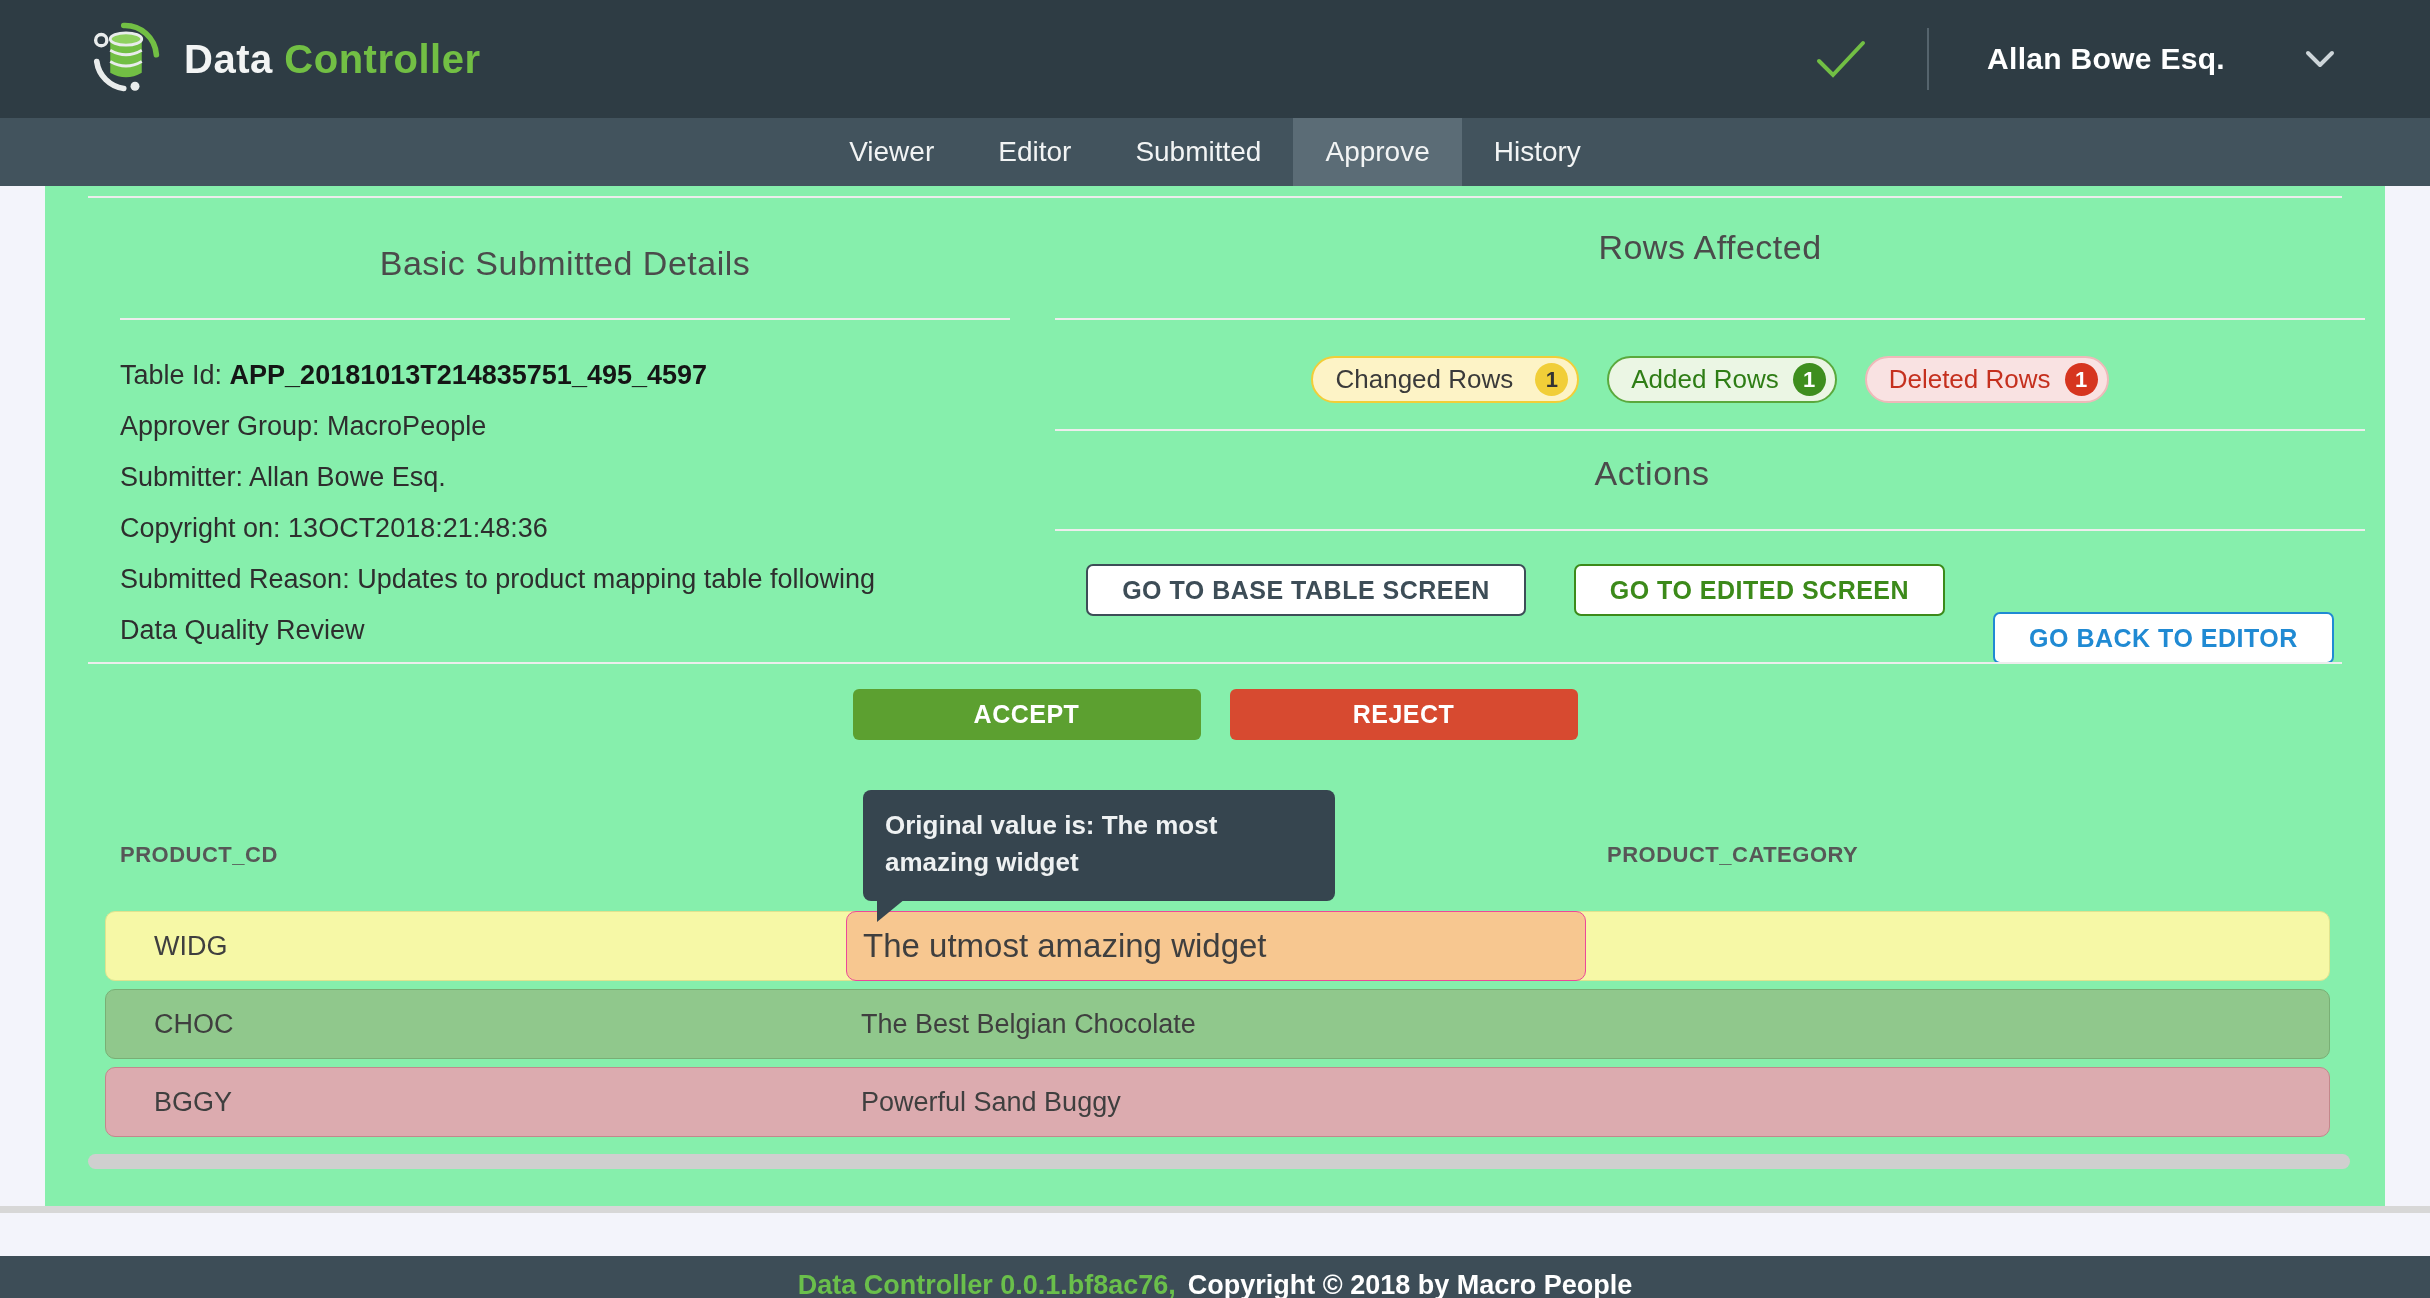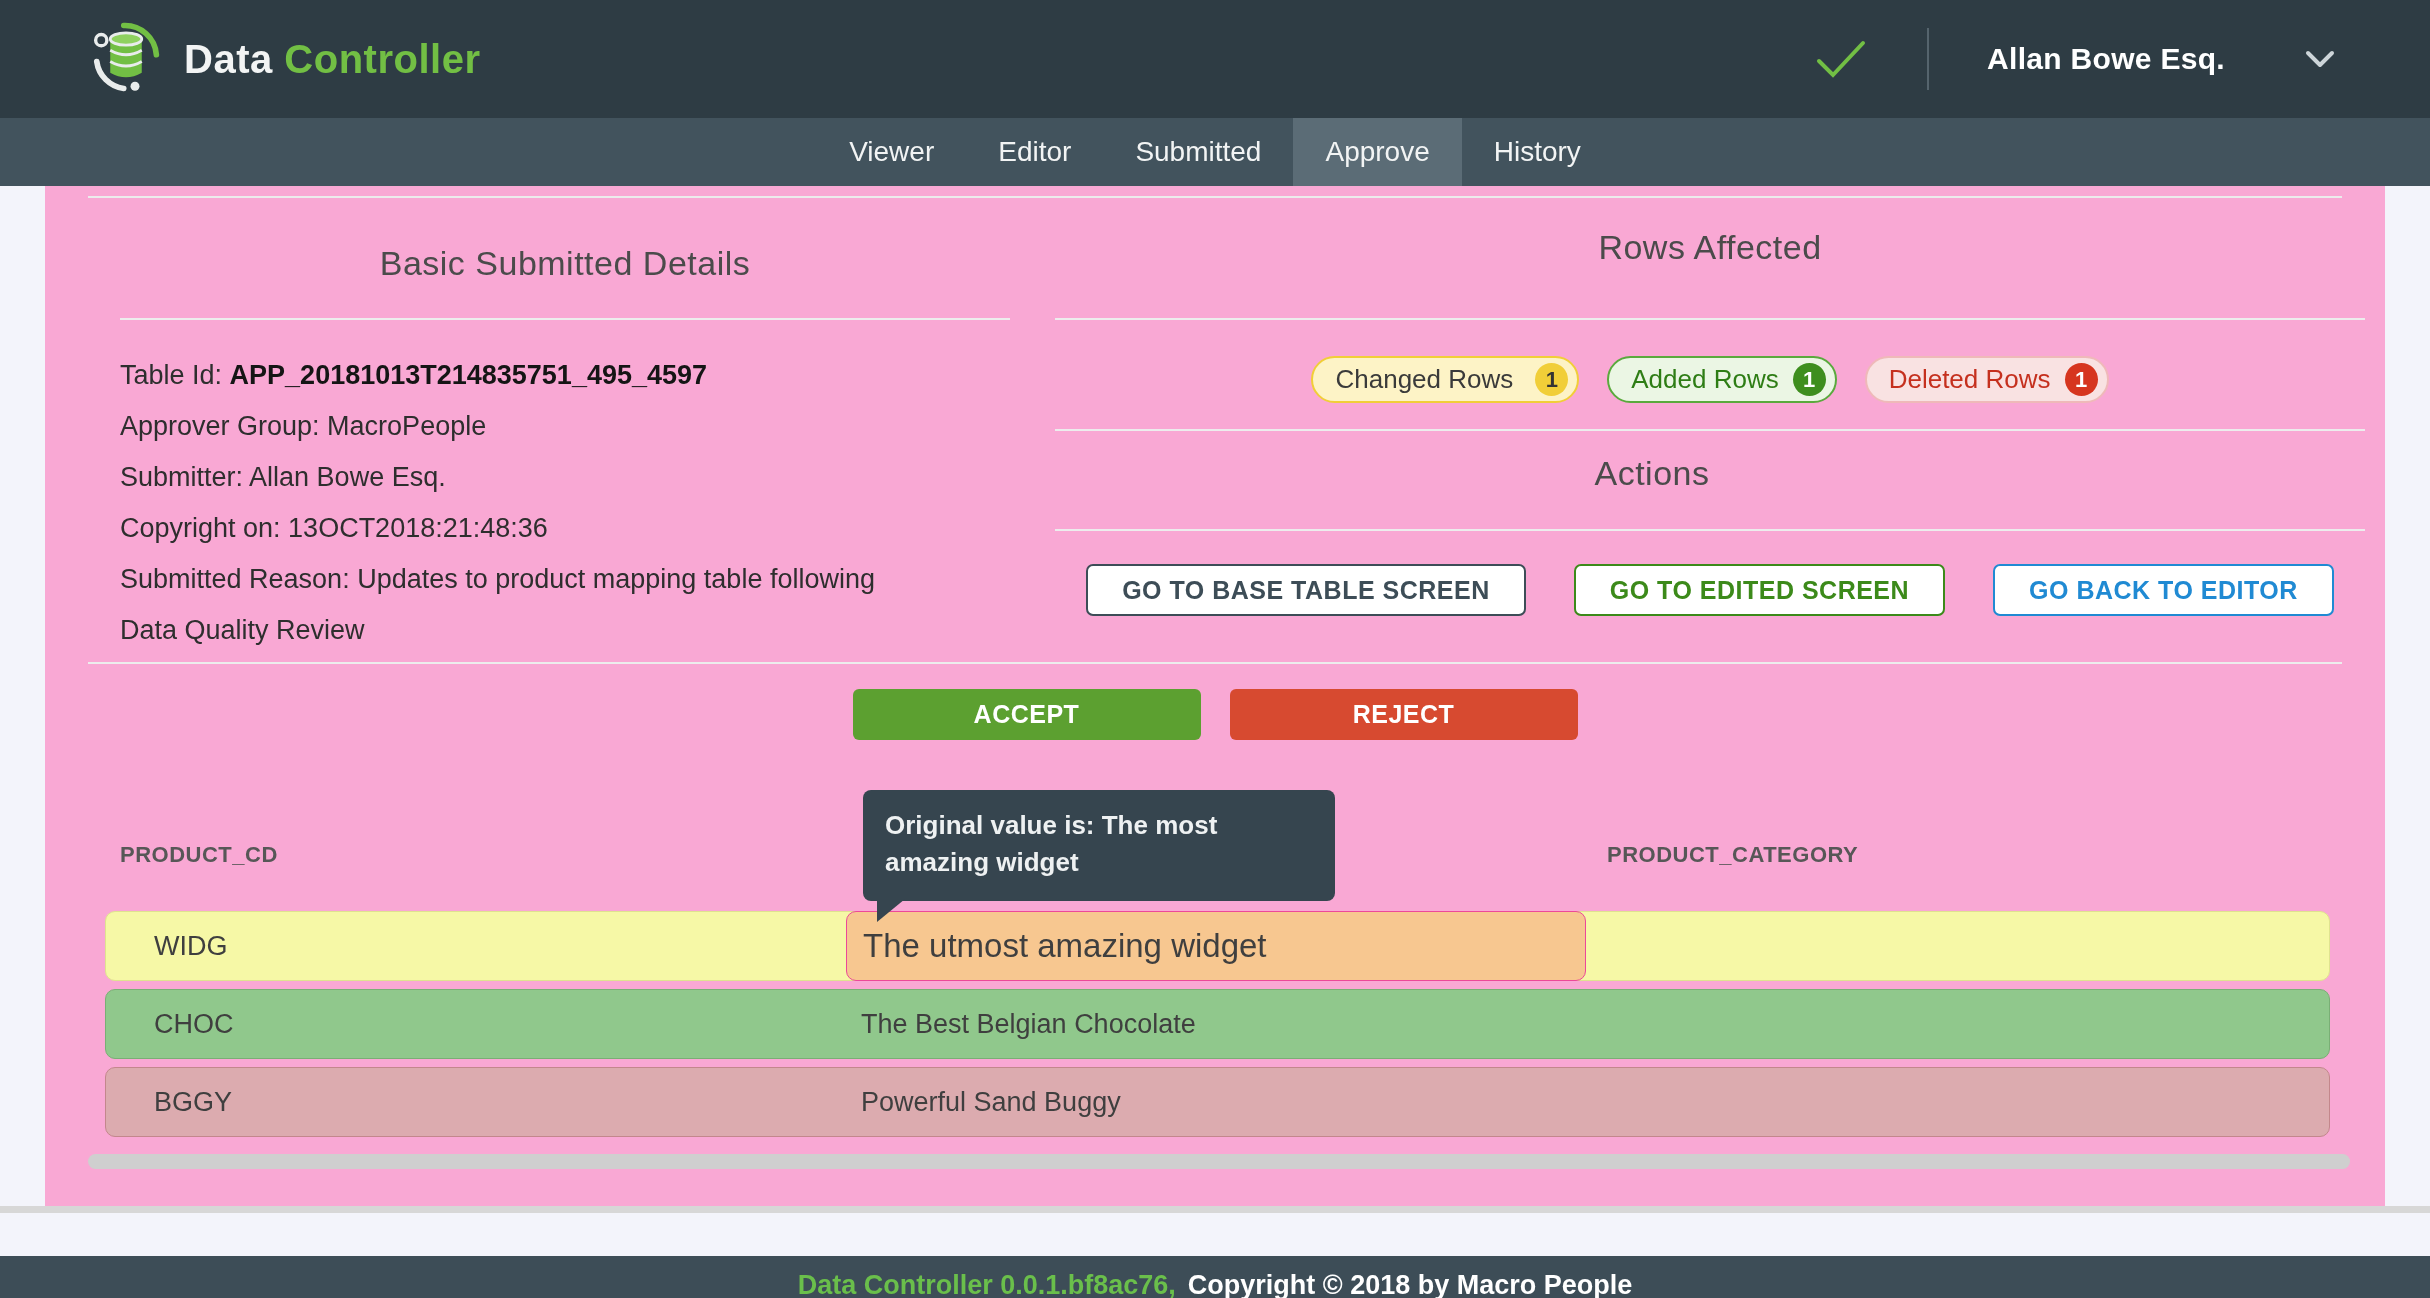--- a/index.html
+++ b/index.html
@@ -49,21 +49,21 @@
     font-size: 28px;
     cursor: pointer;
   }
   .nav-tab.active { background: #5b6c76; }
 
   
   .card {
     position: relative;
     margin: 0 45px;
     height: 1020px;
-    background: #f9a8d4;
+    background: #86efac;
   }
   .card-topline { position: absolute; top: 10px; left: 43px; right: 43px; height: 2px; background: #ececec; }
 
   .section-title { position: absolute; font-size: 34px; color: #4b4b4b; font-weight: normal; text-align: center; letter-spacing: 0.5px; }
   .divider { position: absolute; height: 2px; background: #ededed; }
 
   .t-left  { top: 58px; left: 75px;  width: 890px; }
   .d-left  { top: 132px; left: 75px;  width: 890px; }
   .t-right { top: 42px; left: 1010px; width: 1310px; }
   .d-right1 { top: 132px; left: 1010px; width: 1310px; }
@@ -99,21 +99,21 @@
   .action-buttons { position: absolute; top: 378px; left: 1010px; width: 1310px; display: flex; justify-content: center; gap: 48px; }
   .action-btn {
     height: 52px; padding: 0 34px; background: #fff;
     border: 2px solid; border-radius: 7px;
     font-family: "Liberation Sans", sans-serif;
     font-size: 25px; font-weight: bold; letter-spacing: 0.5px;
     display: inline-flex; align-items: center; cursor: pointer;
   }
   .action-btn.base   { color: #3d4d57; border-color: #3d4d57; }
   .action-btn.edited { color: #3c8a1a; border-color: #3c8a1a; }
-  .action-btn.editor { color: #208ad3; border-color: #208ad3; }
+  .action-btn.editor { color: #208ad3; border-color: #208ad3; margin-top: 48px; }
 
   
   .decision-row { position: absolute; top: 503px; left: 0; width: 100%; display: flex; justify-content: center; gap: 29px; }
   .decision-btn {
     width: 348px; height: 51px; border: none; border-radius: 6px;
     font-family: "Liberation Sans", sans-serif;
     color: #fff; font-size: 25px; font-weight: bold; letter-spacing: 0.5px;
     cursor: pointer;
   }
   .decision-btn.accept { background: #5ca030; }

